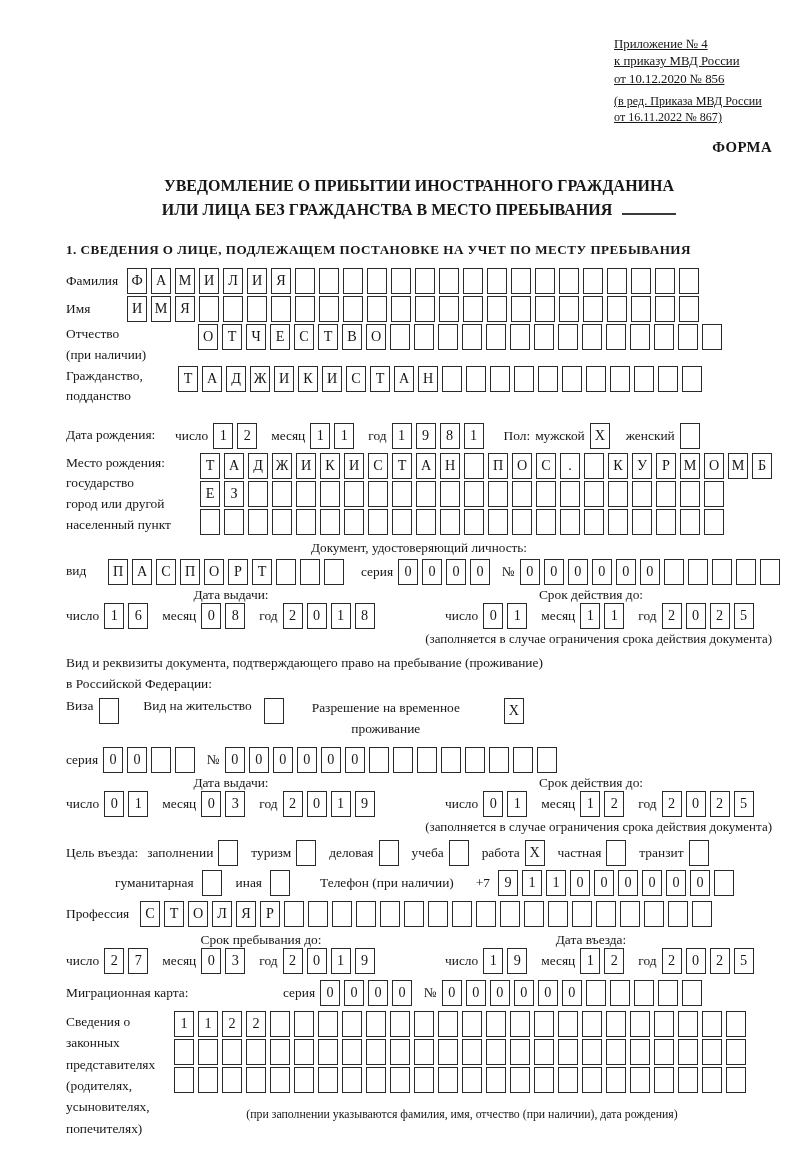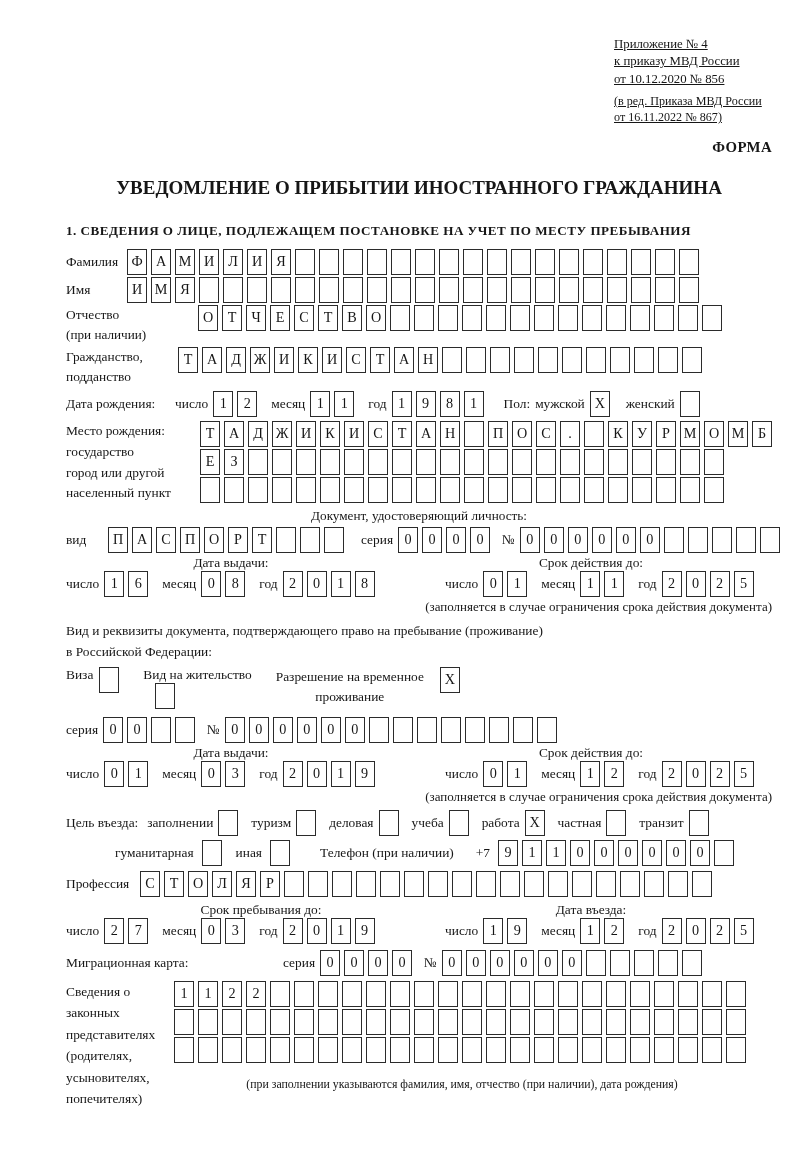--- a/index.html
+++ b/index.html
@@ -6,36 +6,36 @@
   html,body { margin:0; padding:0; }
   body {
     width:800px; height:1163px; overflow:hidden; background:#ffffff;
     color:#161616; font-family:"Liberation Serif","DejaVu Serif",serif;
   }
   .page { padding:36px 0 0 66px; }
 
   .appendix { margin-left:548px; font-size:12.8px; line-height:1.35;text-decoration:underline; }
   .appendix .note { margin-top:5px; font-size:12.1px; }
   .forma { width:706px; text-align:right; font-weight:700; font-size:14.8px; margin-top:14px; letter-spacing:.4px; }
-  .title { width:706px; text-align:center; font-weight:700; font-size:19px; line-height:1.5; margin-top:18px; }
+  .title { width:706px; text-align:center; font-weight:700; font-size:16px; line-height:1.5; margin-top:18px; }
   .blank-seg { display:inline-block; width:54px; border-bottom:2px solid #3a3a3a; margin-left:10px; }
   .sec-head { margin-top:20px; margin-bottom:10px; font-weight:700; font-size:13.1px; letter-spacing:.5px; white-space:nowrap; }
 
   .row { display:flex; align-items:center; margin-bottom:2px; font-size:13.4px; white-space:nowrap; }
   .row.start { align-items:flex-start; }
   .lblcol { flex:0 0 auto; line-height:1.5; }
   .cells { display:inline-flex; flex:0 0 auto; }
   .cell {
     flex:0 0 auto; width:20px; height:26px; border:1.6px solid #2b2b2b;
     margin-right:4px; text-align:center; font-size:14.2px; line-height:22px; background:#fff;
   }
   .cellstack .cells { display:flex; margin-bottom:2px; }
   .dlabel { margin-right:5px; }
   .ml6{margin-left:6px;} .ml8{margin-left:8px;} .ml10{margin-left:10px;}
-  .ml12{margin-left:12px;} .ml14{margin-left:14px;} .ml20{margin-left:20px;flex-direction:column;}
+  .ml12{margin-left:12px;} .ml14{margin-left:14px;gap:28px;} .ml20{margin-left:20px;}
 
   .center-head { width:706px; text-align:center; font-weight:400; font-size:13.2px; margin:3px 0 3px; }
   .date-heads { display:flex; font-size:13.4px; margin-top:2px; }
   .date-heads > div { text-align:center; }
   .dg { display:flex; align-items:center; }
   .note-right { width:706px; text-align:right; font-size:13px; margin:1px 0 5px; }
   .para { font-size:13.4px; line-height:1.6; margin-top:4px; white-space:nowrap; }
   .rp-row { display:flex; align-items:flex-start; font-size:13.4px; margin:4px 0 8px; white-space:normal; }
   .rp-item { display:flex; align-items:flex-start; }
   .rp-text { display:inline-block; text-align:center; line-height:1.5; }
@@ -54,20 +54,21 @@
     <div class="note">
       <div>(в ред. Приказа МВД России</div>
       <div>от 16.11.2022 № 867)</div>
     </div>
   </div>
 
   <div class="forma">ФОРМА</div>
 
   <div class="title">
     <div>УВЕДОМЛЕНИЕ О ПРИБЫТИИ ИНОСТРАННОГО ГРАЖДАНИНА</div>
+    <div><span>ИЛИ ЛИЦА БЕЗ ГРАЖДАНСТВА В МЕСТО ПРЕБЫВАНИЯ</span><span class="blank-seg"></span></div>
   </div>
 
   <div class="sec-head">1. СВЕДЕНИЯ О ЛИЦЕ, ПОДЛЕЖАЩЕМ ПОСТАНОВКЕ НА УЧЕТ ПО МЕСТУ ПРЕБЫВАНИЯ</div>
 
   <div class="row">
     <div class="lblcol" style="width:61px">Фамилия</div>
     <span class="cells">
         <span class="cell">Ф</span>
         <span class="cell">А</span>
         <span class="cell">М</span>
@@ -180,21 +181,21 @@
         <span class="cell"></span>
         <span class="cell"></span>
         <span class="cell"></span>
         <span class="cell"></span>
         <span class="cell"></span>
         <span class="cell"></span>
         <span class="cell"></span>
       </span>
   </div>
 
-  <div class="row" style="margin-top:4px">
+  <div class="row" style="margin-top:16px">
     <div class="lblcol" style="width:109px">Дата рождения:</div>
     <div class="dlabel">число</div>
     <span class="cells">
         <span class="cell">1</span>
         <span class="cell">2</span>
       </span>
     <div class="dlabel ml10">месяц</div>
     <span class="cells">
         <span class="cell">1</span>
         <span class="cell">1</span>

